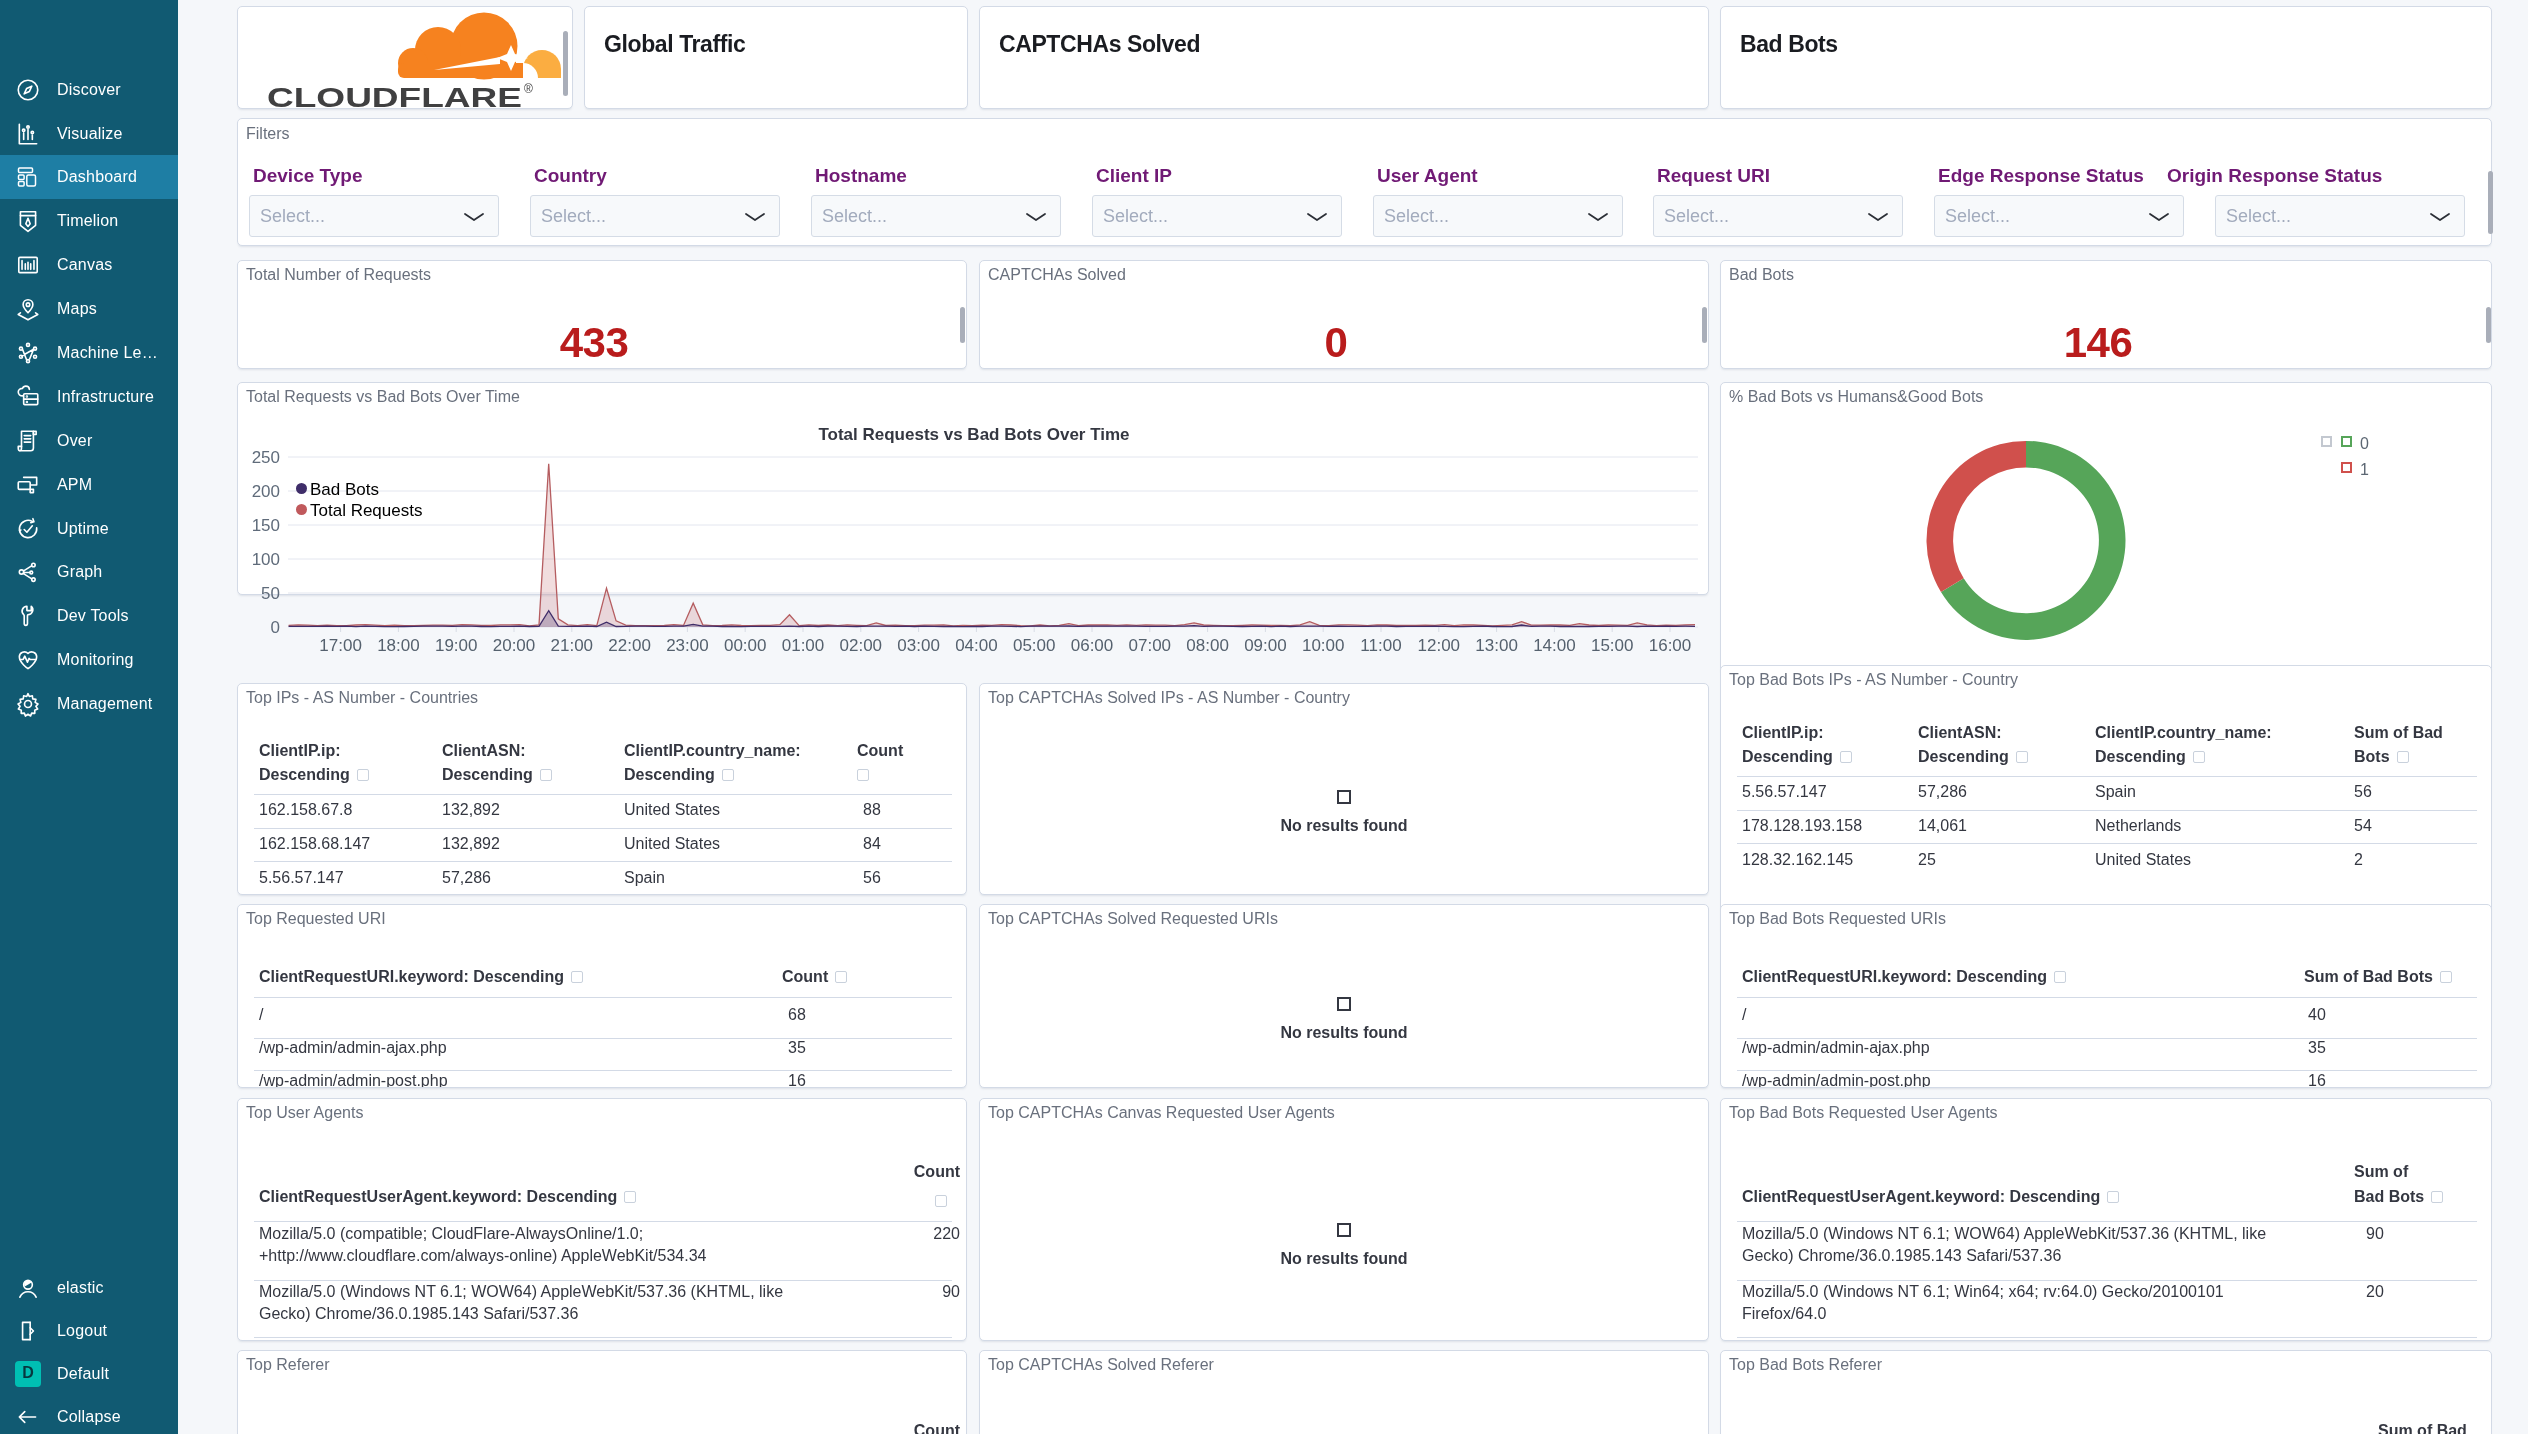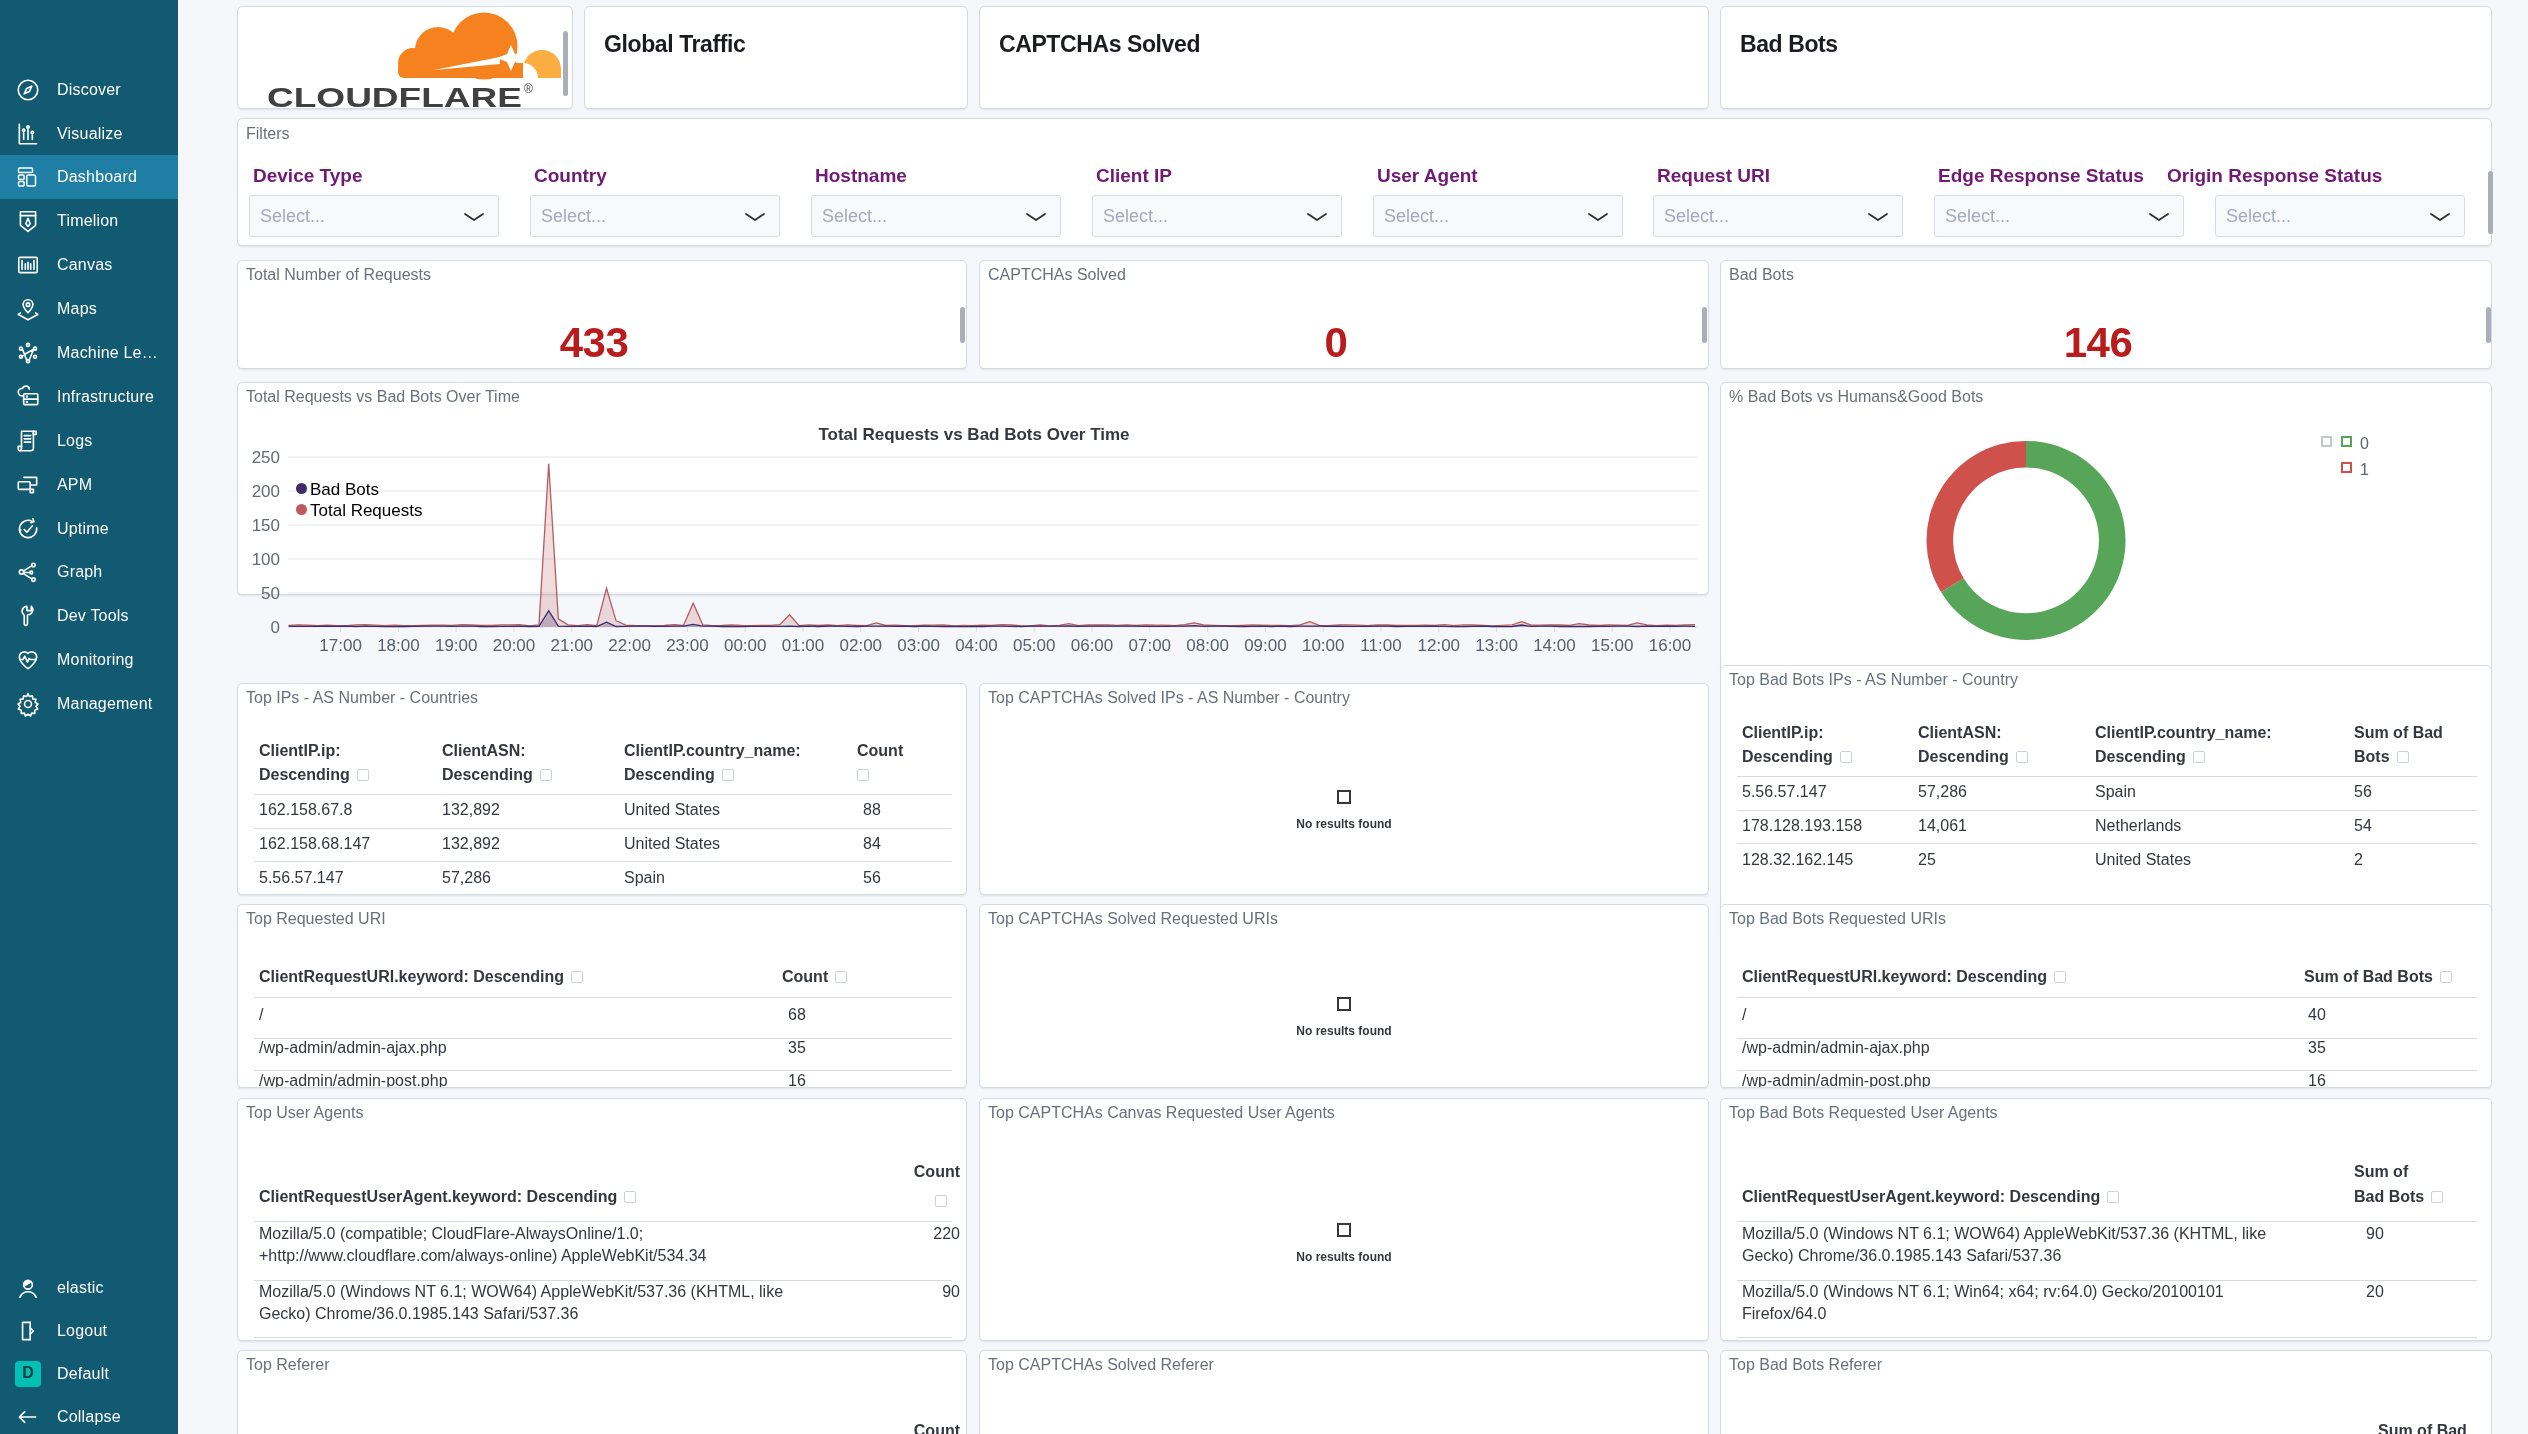--- a/index.html
+++ b/index.html
@@ -16,21 +16,21 @@
 .fselect{position:absolute;height:42px;width:250px;background:#f7f9fb;border:1px solid #d5dce6;border-radius:3px}
 .fselect .ph{position:absolute;left:10px;top:10px;font-size:18px;color:#a2abbd}
 .fselect svg{position:absolute;right:14px;top:17px}
 .metric{position:absolute;left:-8px;font-size:42px;font-weight:bold;color:#b91c1c;width:100%;text-align:center;letter-spacing:-.5px}
 .th{position:absolute;font-size:16px;font-weight:bold;color:#343741;white-space:nowrap}
 .td{position:absolute;font-size:16px;color:#343741;white-space:nowrap}
 .hline{position:absolute;height:1px;background:#d3dae6}
 .cb{display:inline-block;width:12px;height:12px;border:1px solid #c9d1dc;border-radius:2px;vertical-align:-1px;margin-left:7px;background:#fff}
 .noresw{position:absolute;text-align:center}
 .noresw .sq{display:inline-block;width:14px;height:14px;border:2px solid #343741}
-.noresw .tx{font-size:12px;font-weight:bold;color:#343741;margin-top:9px}
+.noresw .tx{font-size:16px;font-weight:bold;color:#343741;margin-top:9px}
 .legsq{position:absolute;width:11px;height:11px;border-width:2px;border-style:solid;background:#fff}
 .legtx{position:absolute;font-size:16px;color:#5c6773}
 </style></head><body>
 <div id="sidebar">
     <div class="nav-item" style="top:68px">
       <svg class="ic" viewBox="0 0 24 24" fill="none" stroke="#fff" stroke-width="1.5" stroke-linecap="round" stroke-linejoin="round">
         <circle cx="12" cy="12" r="9"></circle>
         <path d="M15.5 8.5l-2.2 4.8-4.8 2.2 2.2-4.8z"></path>
       </svg>
       <span class="lb">Discover</span>
@@ -101,21 +101,21 @@
         <circle cx="11" cy="15.5" r="0.4"></circle>
       </svg>
       <span class="lb">Infrastructure</span>
     </div>
     <div class="nav-item" style="top:419px">
       <svg class="ic" viewBox="0 0 24 24" fill="none" stroke="#fff" stroke-width="1.5" stroke-linecap="round" stroke-linejoin="round">
         <path d="M6 3h11v15.5c0 1.4-1.1 2.5-2.5 2.5H4.5c.9 0 1.5-1.1 1.5-2.5z"></path>
         <path d="M17 3h2.5v3H17zM4.5 21C3.6 21 3 19.9 3 18.5V17h3"></path>
         <path d="M8.5 7h6M8.5 10h6M8.5 13h6"></path>
       </svg>
-      <span class="lb">Logs</span>
+      <span class="lb">Over</span>
     </div>
     <div class="nav-item" style="top:463px">
       <svg class="ic" viewBox="0 0 24 24" fill="none" stroke="#fff" stroke-width="1.5" stroke-linecap="round" stroke-linejoin="round">
         <path d="M8 5h12v7h-5"></path>
         <rect x="3" y="9" width="11" height="7" rx="1"></rect>
         <path d="M14 16h3v3h-3z"></path>
       </svg>
       <span class="lb">APM</span>
     </div>
     <div class="nav-item" style="top:507px">

